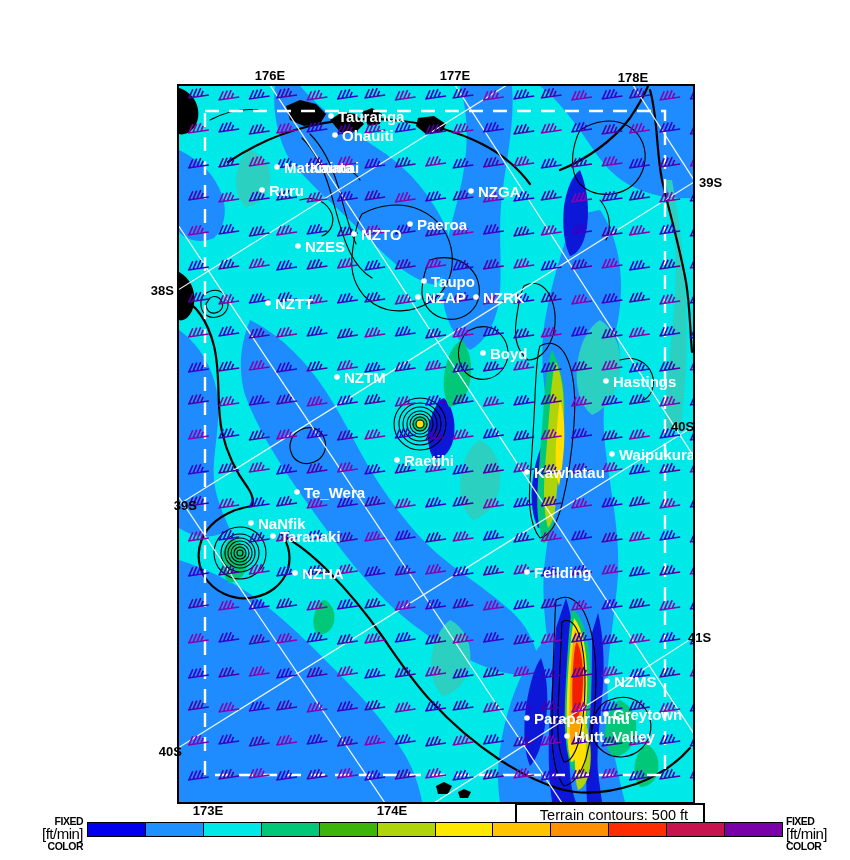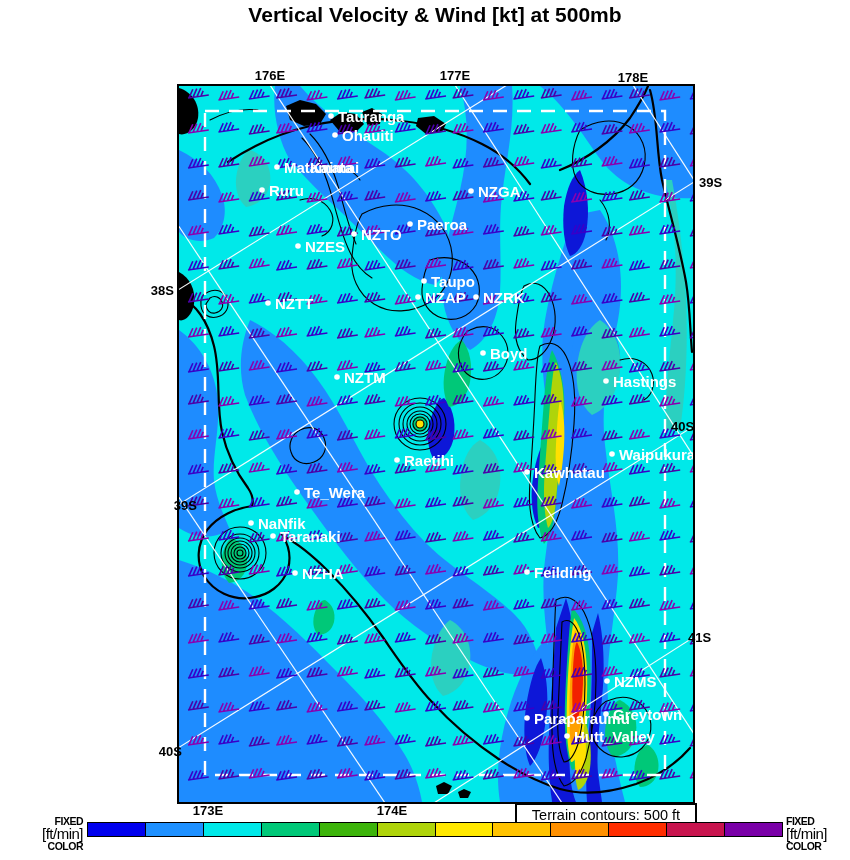--- a/index.html
+++ b/index.html
@@ -14,42 +14,41 @@
   
   #mapsvg{position:absolute;left:0;top:0;}
   .axis-label{font:700 13px "Liberation Sans",sans-serif;fill:#000;}
   .site-label{font:700 15px "Liberation Sans",sans-serif;fill:#fff;}
   .contour{fill:none;stroke:#000;stroke-width:1.1;stroke-linecap:round;}
   .coast{fill:none;stroke:#000;stroke-width:2.2;stroke-linecap:round;}
   .landblob{fill:#000;stroke:none;}
   
   #terrain-note{position:absolute;left:515px;top:803px;width:178px;height:20px;
     background:#fff;border:2px solid #000;font-size:14.5px;color:#000;
-    display:flex;align-items:center;justify-content:center;white-space:nowrap;}
+    display:flex;align-items:center;justify-content:center;white-space:nowrap;padding-left:8px;}
   
   #cbar-wrap{position:absolute;left:0;top:814px;width:732px;height:46px;}
   #cbar{position:absolute;left:87px;top:8px;width:696px;height:15px;
     display:flex;border:1px solid #000;box-sizing:border-box;}
   #cbar .seg{flex:1 1 auto;border-right:1px solid #000;}
   #cbar .seg:last-child{border-right:none;}
   #cbar-ticks{position:absolute;left:87px;top:26px;width:696px;height:20px;}
   #cbar-ticks span{position:absolute;transform:translateX(-50%);font-size:17px;color:#000;}
   .cbar-side{position:absolute;top:2px;width:75px;color:#000;line-height:11px;}
   .cbar-side .l1,.cbar-side .l3{font-size:10.5px;font-weight:700;letter-spacing:-0.5px;}
   .cbar-side .l2{font-size:15px;font-weight:400;line-height:14px;letter-spacing:-0.5px;}
   #cbar-side-left{left:8px;text-align:right;}
   #cbar-side-right{left:786px;text-align:left;}
 </style>
 </head>
 <body>
 
 <div id="page">
 
   <div id="hdr">
-    <div class="t1">Vertical Velocity &amp; Wind [kt] at 500mb</div>
   </div>
 
   <svg id="mapsvg" width="850" height="816" viewBox="0 0 850 816">
     <defs>
       <clipPath id="mapclip">
           <rect x="179" y="86" width="514" height="716"></rect>
         </clipPath>
     </defs>
 
     <g id="field" clip-path="url(#mapclip)">

